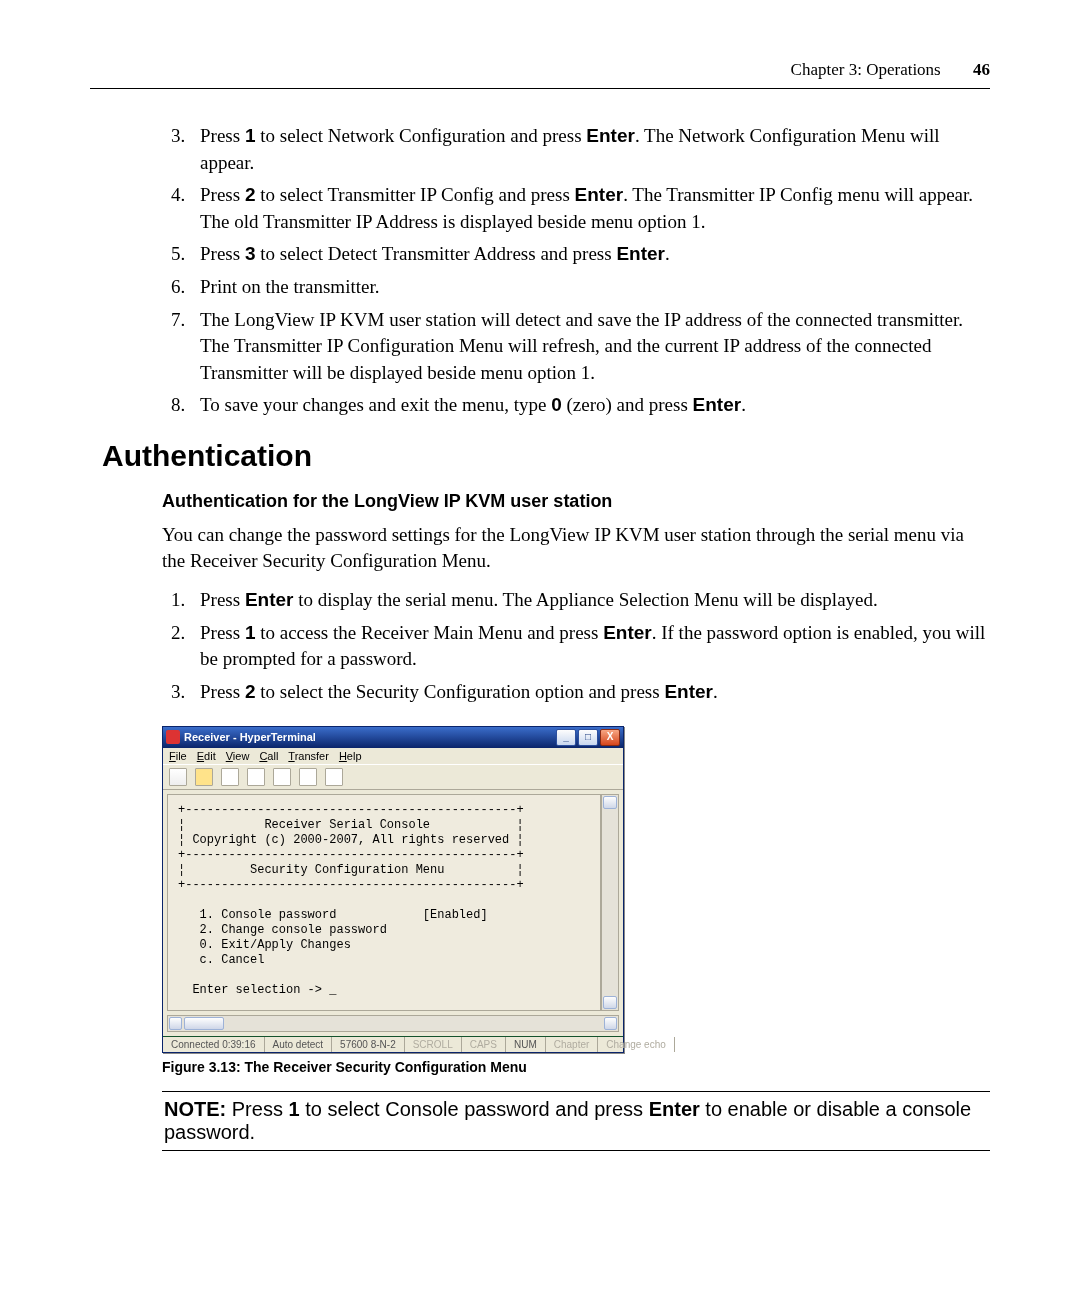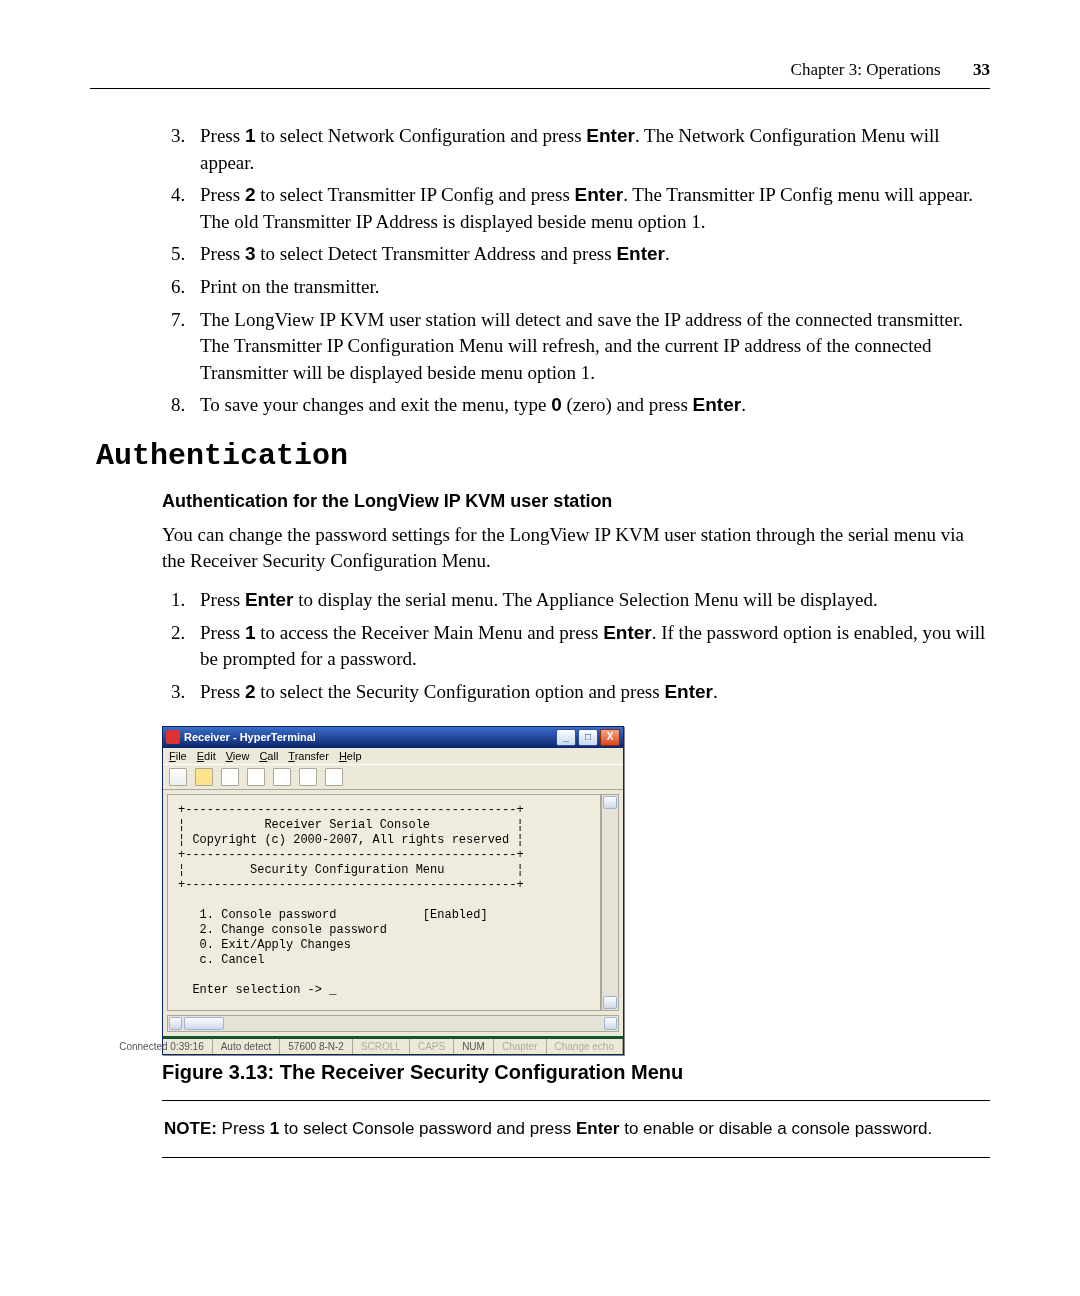--- a/index.html
+++ b/index.html
@@ -31,24 +31,24 @@
     line-height: 1.4;
   }
   ol.main-list > li {
     margin-bottom: 6px;
     padding-left: 10px;
   }
   ol.main-list > li::marker {
     font-size: 19px;
   }
   h2.section {
-    font-family: Liberation Mono, monospace;
+    font-family: Liberation Sans, sans-serif;
     font-weight: bold;
     font-size: 30px;
-    margin: 10px 0 18px 6px;
+    margin: 10px 0 18px 12px;
   }
   h4.sub {
     font-family: Arial, Helvetica, sans-serif;
     font-weight: bold;
     font-size: 18px;
     margin: 12px 0 10px 72px;
   }
   p.body {
     font-size: 19px;
     margin: 0 0 14px 72px;
@@ -188,57 +188,56 @@
   }
   .ht-hscroll .thumb {
     position: absolute; left: 16px; top: 1px; bottom: 1px; width: 40px;
     background: linear-gradient(#fefefe,#cfd7e8);
     border: 1px solid #9db2d7;
     border-radius: 2px;
     box-sizing: border-box;
   }
   .ht-status {
     background: #ece9d8;
-    border-top: 3px solid #14532d;
+    border-top: 1px solid #14532d;
     display: flex;
     font-size: 10px;
     color: #555;
-    justify-content: flex-end;
   }
   .ht-status .cell {
     border-right: 1px solid #aca899;
     padding: 2px 8px;
     white-space: nowrap;
   }
   .ht-status .cell.dim { color: #b0aca0; }
 
   .figure-caption {
     font-family: Arial, Helvetica, sans-serif;
     font-weight: bold;
-    font-size: 20px;
+    font-size: 14px;
     margin: 4px 0 16px 72px;
   }
   .note-box {
     border-top: 1.5px solid #000;
     border-bottom: 1.5px solid #000;
     margin: 10px 0 0 72px;
-    padding: 18px 2px;
+    padding: 6px 2px;
     font-family: Arial, Helvetica, sans-serif;
-    font-size: 17px;
+    font-size: 20px;
   }
   .note-box .label { font-weight: bold; }
 </style>
 </head>
 <body>
 
 <div class="page">
 
   <div class="header-right">
     <span>Chapter 3: Operations</span>
-    <span class="pgnum">33</span>
+    <span class="pgnum">46</span>
   </div>
 
   <ol id="list-a" class="main-list" start="3">
       <li>Press <span class="bold-sans">1</span> to select Network Configuration and press <span class="bold-sans">Enter</span>. The Network Configuration Menu will appear.</li>
       <li>Press <span class="bold-sans">2</span> to select Transmitter IP Config and press <span class="bold-sans">Enter</span>. The Transmitter IP Config menu will appear. The old Transmitter IP Address is displayed beside menu option 1.</li>
       <li>Press <span class="bold-sans">3</span> to select Detect Transmitter Address and press <span class="bold-sans">Enter</span>.</li>
       <li>Print on the transmitter.</li>
       <li>The LongView IP KVM user station will detect and save the IP address of the connected transmitter. The Transmitter IP Configuration Menu will refresh, and the current IP address of the connected Transmitter will be displayed beside menu option 1.</li>
       <li>To save your changes and exit the menu, type <span class="bold-sans">0</span> (zero) and press <span class="bold-sans">Enter</span>.</li>
     </ol>

